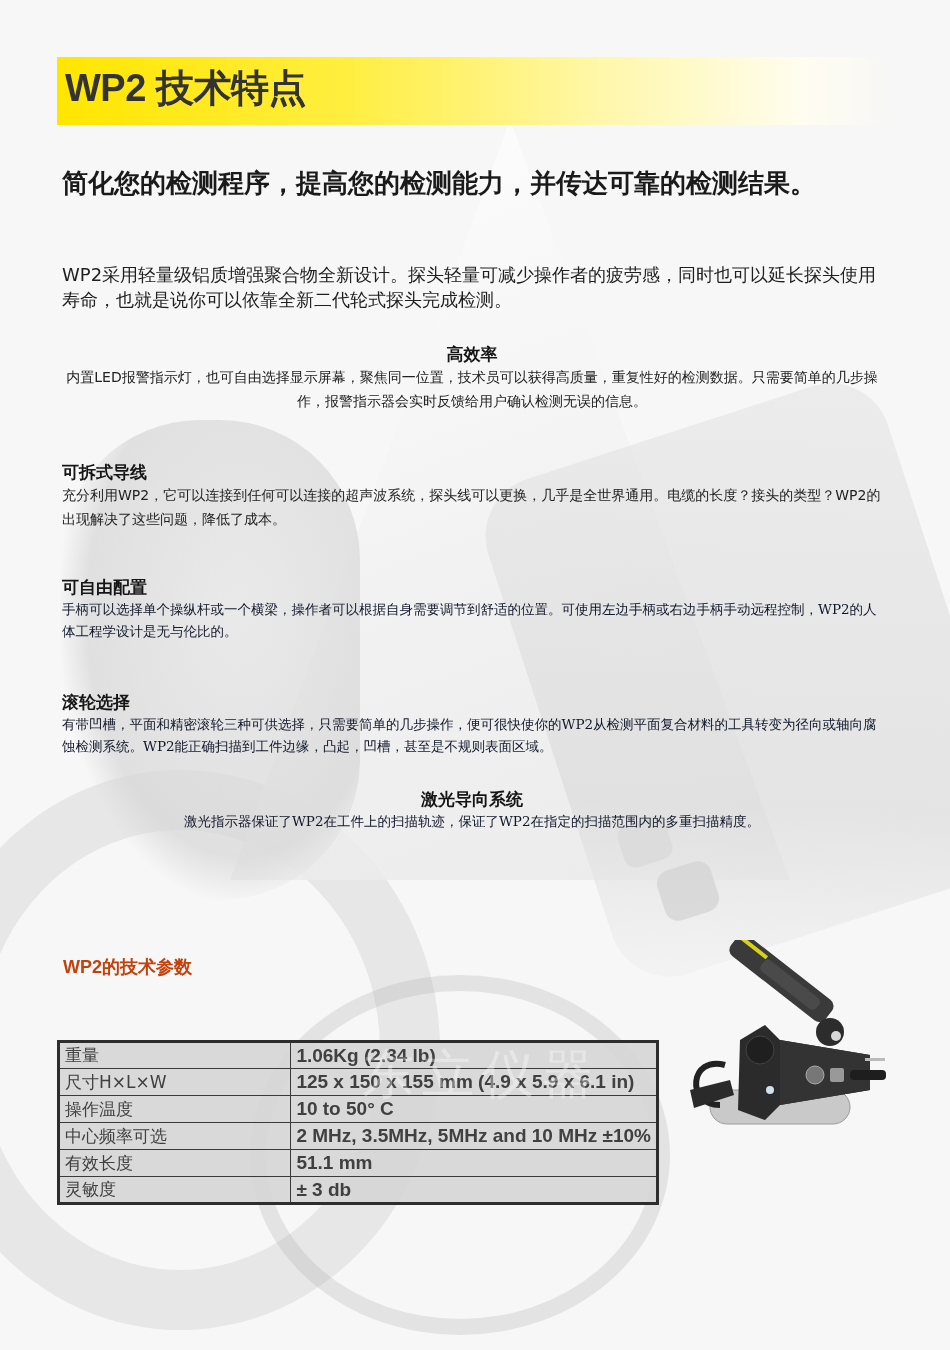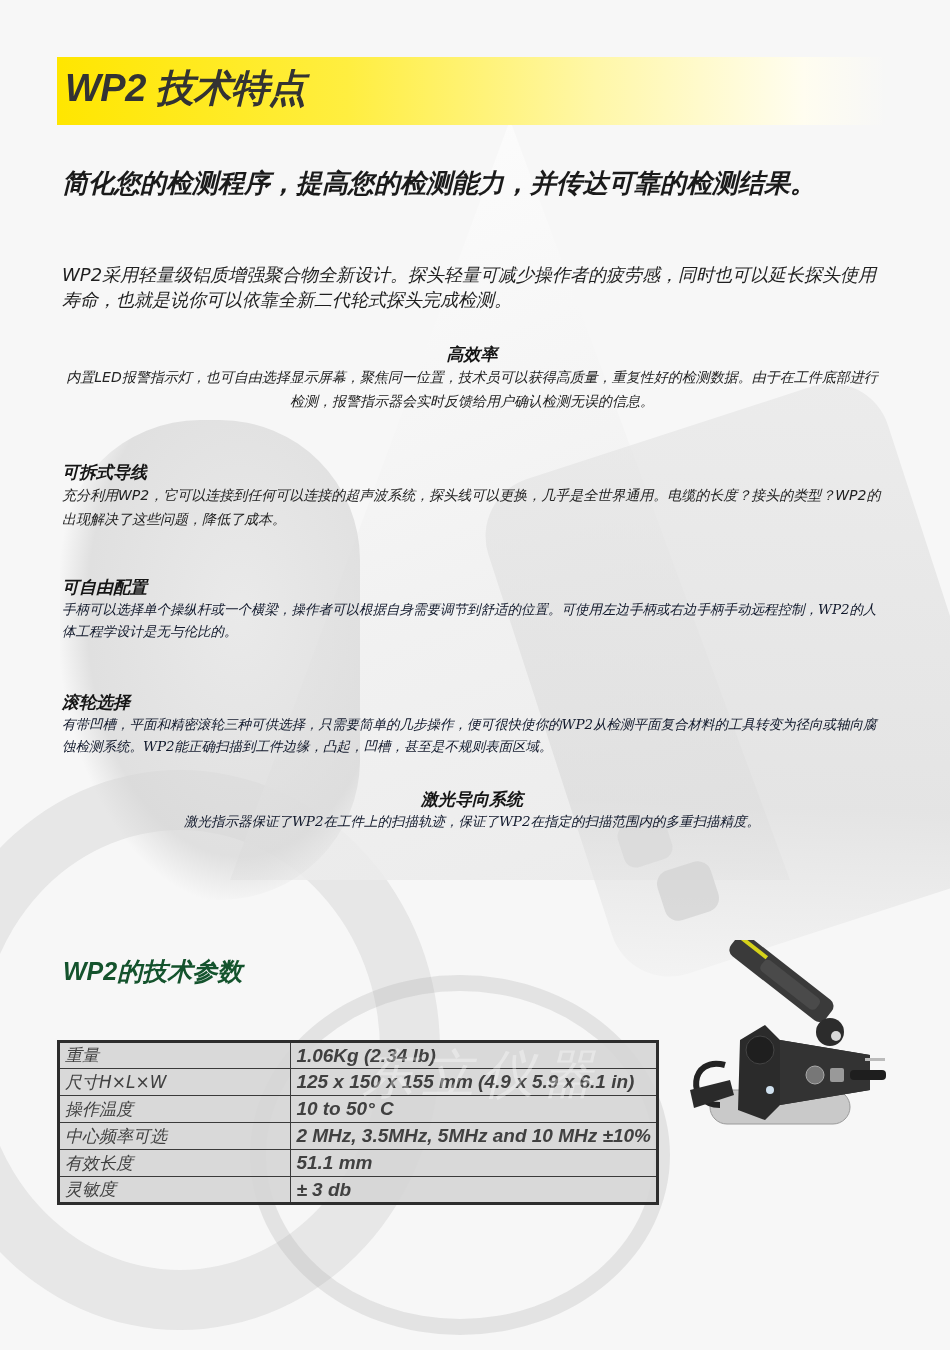--- a/index.html
+++ b/index.html
@@ -45,21 +45,21 @@
   }
   .bg-btn {
     left: 660px; top: 865px; width: 56px; height: 52px; border-radius: 14px;
     background: #d5d5d5; opacity: .8; transform: rotate(-18deg);
   }
   .bg-btn2 {
     left: 620px; top: 820px; width: 50px; height: 44px; border-radius: 12px;
     background: #dadada; opacity: .8; transform: rotate(-18deg);
   }
 
-  .content { position: absolute; inset: 0; font-style: italic; }
+  .content { position: absolute; inset: 0; }
 
   .title-band {
     position: absolute; left: 57px; top: 57px; width: 830px; height: 68px;
     background: linear-gradient(90deg, #ffe600 0%, #ffee40 35%, #fff7a8 65%, #fffdf0 90%, rgba(255,255,255,0) 100%);
   }
   .title-band h1 {
     position: absolute; left: 8px; top: 6px;
     font-family: "Liberation Sans", sans-serif;
     font-weight: 700; font-size: 38px; letter-spacing: -0.5px;
     color: #333333;
@@ -81,21 +81,21 @@
   .feature p {
     font-size: 14px; line-height: 24px; color: #222;
   }
   .feature p.serif {
     font-family: "DejaVu Serif", "Liberation Serif", serif;
     font-size: 13.5px; line-height: 22px; color: #0f172a;
   }
 
   .spec-title {
     position: absolute; left: 63px; top: 955px;
-    font-size: 25px; color: #14532d;
+    font-size: 18px; color: #c2410c;
   }
   .spec-title b { font-family: "Liberation Sans", sans-serif; font-weight: 700; }
 
   table.specs {
     position: absolute; left: 57px; top: 1040px; width: 602px;
     border-collapse: collapse;
     border: 3px solid #2d2d2d;
     background: rgba(214,214,214,.92);
   }
   table.specs td {
@@ -137,21 +137,21 @@
   <div class="title-band">
     <h1>WP2 技术特点</h1>
   </div>
 
   <h2 class="lead">简化您的检测程序，提高您的检测能力，并传达可靠的检测结果。</h2>
 
   <p class="intro">WP2采用轻量级铝质增强聚合物全新设计。探头轻量可减少操作者的疲劳感，同时也可以延长探头使用寿命，也就是说你可以依靠全新二代轮式探头完成检测。</p>
 
   <div class="feature" style="top:343px;text-align:center;">
     <h3>高效率</h3>
-    <p>内置LED报警指示灯，也可自由选择显示屏幕，聚焦同一位置，技术员可以获得高质量，重复性好的检测数据。由于在工件底部进行检测，报警指示器会实时反馈给用户确认检测无误的信息。</p>
+    <p>内置LED报警指示灯，也可自由选择显示屏幕，聚焦同一位置，技术员可以获得高质量，重复性好的检测数据。只需要简单的几步操作，报警指示器会实时反馈给用户确认检测无误的信息。</p>
   </div>
 
   <div class="feature" style="top:461px;">
     <h3>可拆式导线</h3>
     <p>充分利用WP2，它可以连接到任何可以连接的超声波系统，探头线可以更换，几乎是全世界通用。电缆的长度？接头的类型？WP2的出现解决了这些问题，降低了成本。</p>
   </div>
 
   <div class="feature" style="top:576px;">
     <h3>可自由配置</h3>
     <p class="serif">手柄可以选择单个操纵杆或一个横梁，操作者可以根据自身需要调节到舒适的位置。可使用左边手柄或右边手柄手动远程控制，WP2的人体工程学设计是无与伦比的。</p>

